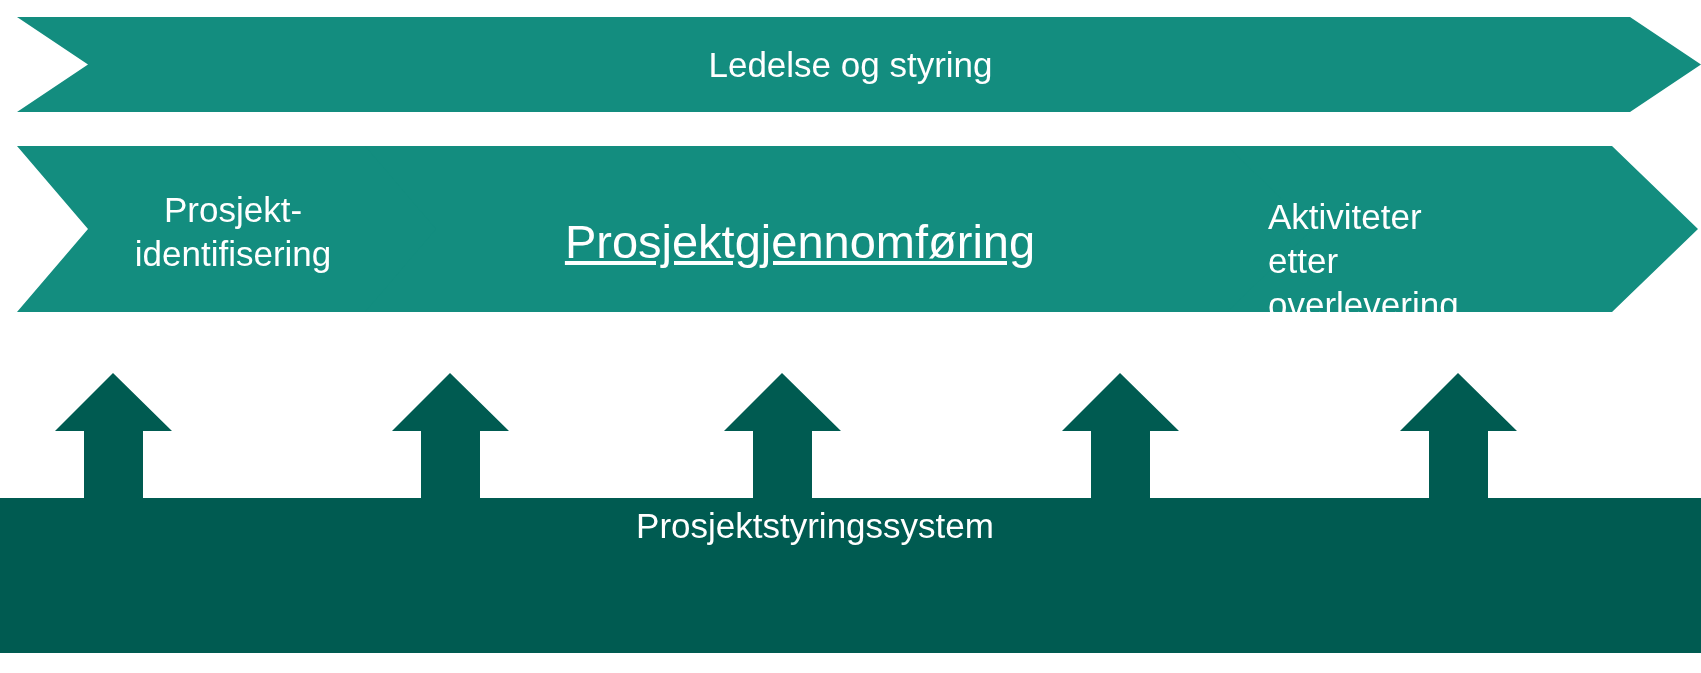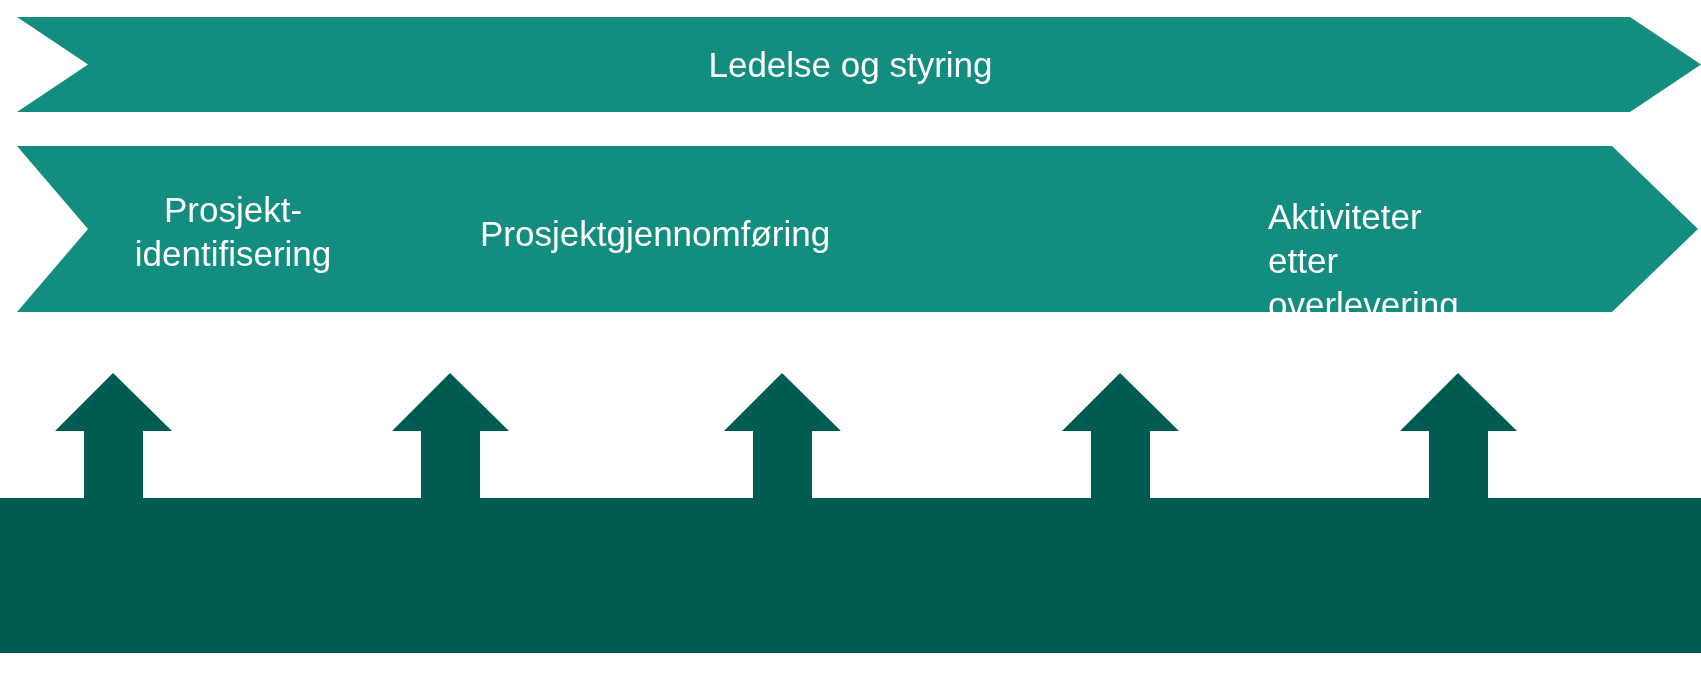--- a/index.html
+++ b/index.html
@@ -45,21 +45,23 @@
     left: 113px;
     top: 188px;
     width: 240px;
     text-align: center;
     font-size: 35px;
   }
   #phase-label-1 {
     left: 480px;
     top: 212px;
     width: 640px;
-    font-size: 35px;
+    text-align: center;
+    font-size: 47px;
+    text-decoration: underline;
   }
   #phase-label-2 {
     left: 1268px;
     top: 163px;
     width: 300px;
     text-align: left;
     font-size: 35px;
     margin-top: 32px;
   }
   
@@ -99,14 +101,15 @@
 
   <div class="lbl" id="phase-label-0">Prosjekt-
 identifisering</div>
 
   <div class="lbl" id="phase-label-1">Prosjektgjennomføring</div>
 
   <div class="lbl" id="phase-label-2">Aktiviteter
 etter
 overlevering</div>
 
+  <div class="lbl" id="foundation-label">Prosjektstyringssystem</div>
 
 </div>
 
 </body></html>

